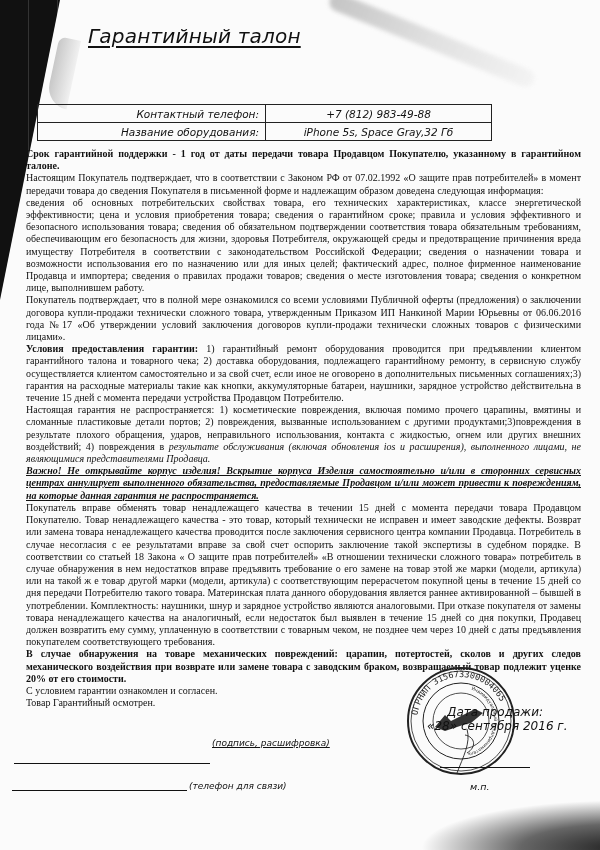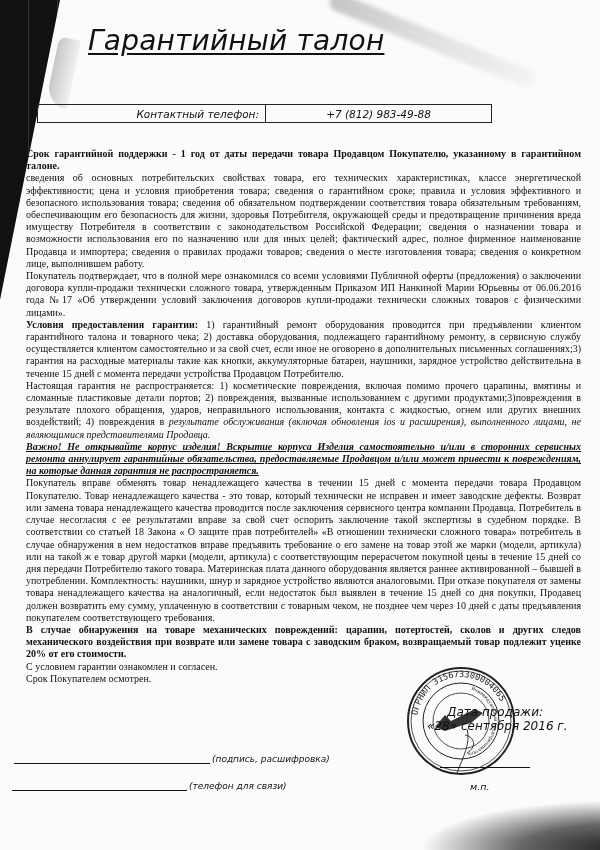--- a/index.html
+++ b/index.html
@@ -5,21 +5,21 @@
   html, body { margin:0; padding:0; }
   body { width:600px; height:850px; overflow:hidden; background:#1a1a1a; position:relative; font-family:"Liberation Serif", serif; }
   .bg-grid { position:absolute; left:0; top:0; width:120px; height:300px;
     background: repeating-linear-gradient(90deg, #111 0 28px, #333 28px 29px),
                 #111; }
   .paper { position:absolute; left:0; top:0; width:600px; height:850px; background:#fbfbfb;
     clip-path: polygon(60px 0, 600px 0, 600px 850px, 0 850px, 0 300px, 20px 200px); }
   .curl { position:absolute; left:52px; top:38px; width:22px; height:70px; background:linear-gradient(90deg,#bbb,#eee); border-radius:10px 0 0 30px; transform:rotate(12deg); opacity:.8; }
   .streak { position:absolute; left:330px; top:-10px; width:220px; height:18px; background:linear-gradient(90deg,#999,#ccc,#eee); transform:rotate(22deg); transform-origin:left; border-radius:10px; opacity:.55; filter:blur(2px); }
   .shadow-br { position:absolute; left:420px; top:800px; width:200px; height:60px; background:radial-gradient(ellipse at 100% 80%, #222 0%, #666 35%, rgba(255,255,255,0) 70%); }
-  .title { position:absolute; left:88px; top:24px; font-family:"DejaVu Sans", sans-serif; font-style:italic; font-size:28px; color:#111; text-decoration:underline; text-underline-offset:3px; letter-spacing:.2px; }
+  .title { position:absolute; left:88px; top:24px; font-family:"DejaVu Sans", sans-serif; font-style:italic; font-size:20px; color:#111; text-decoration:underline; text-underline-offset:3px; letter-spacing:.2px; }
   table.info { position:absolute; left:37px; top:104px; width:455px; border-collapse:collapse; font-family:"DejaVu Sans", sans-serif; font-style:italic; font-size:10.5px; color:#111; }
   table.info td { border:1px solid #222; height:17px; padding:0 6px; }
   table.info td.lab { text-align:right; width:215px; }
   table.info td.val { text-align:center; }
   .body { position:absolute; left:26px; top:148px; width:555px; font-size:10px; line-height:12.2px; color:#111; text-align:justify; }
   .body p { margin:0; text-indent:0; }
   .b { font-weight:bold; }
   .warn { font-weight:bold; font-style:italic; text-decoration:underline; }
   .small-it { font-style:italic; }
   .sig { position:absolute; font-family:"DejaVu Sans", sans-serif; font-style:italic; font-size:9px; color:#111; }
@@ -37,38 +37,43 @@
 <div class="shadow-br"></div>
 
 <div class="title">Гарантийный талон</div>
 
 <table class="info">
   <tbody>
       <tr>
     <td class="lab">Контактный телефон:</td>
     <td class="val">+7 (812) 983-49-88</td>
   </tr>
+  <tr>
+    <td class="lab">Название оборудования:</td>
+    <td class="val">iPhone 5s, Space Gray,32 Гб</td>
+  </tr>
 </tbody>
   </table>
 
 <div class="body">
   <p class="b">Срок гарантийной поддержки - 1 год от даты передачи товара Продавцом Покупателю, указанному в гарантийном талоне.</p>
+  <p>Настоящим Покупатель подтверждает, что в соответствии с Законом РФ от 07.02.1992 «О защите прав потребителей» в момент передачи товара до сведения Покупателя в письменной форме и надлежащим образом доведена следующая информация:</p>
   <p>сведения об основных потребительских свойствах товара, его технических характеристиках, классе энергетической эффективности; цена и условия приобретения товара; сведения о гарантийном сроке; правила и условия эффективного и безопасного использования товара; сведения об обязательном подтверждении соответствия товара обязательным требованиям, обеспечивающим его безопасность для жизни, здоровья Потребителя, окружающей среды и предотвращение причинения вреда имуществу Потребителя в соответствии с законодательством Российской Федерации; сведения о назначении товара и возможности использования его по назначению или для иных целей; фактический адрес, полное фирменное наименование Продавца и импортера; сведения о правилах продажи товаров; сведения о месте изготовления товара; сведения о конкретном лице, выполнившем работу.</p>
   <p>Покупатель подтверждает, что в полной мере ознакомился со всеми условиями Публичной оферты (предложения) о заключении договора купли-продажи технически сложного товара, утвержденным Приказом ИП Нанкиной Марии Юрьевны от 06.06.2016 года №17 «Об утверждении условий заключения договоров купли-продажи технически сложных товаров с физическими лицами».</p>
   <p><span class="b">Условия предоставления гарантии:</span><span> 1) гарантийный ремонт оборудования проводится при предъявлении клиентом гарантийного талона и товарного чека; 2) доставка оборудования, подлежащего гарантийному ремонту, в сервисную службу осуществляется клиентом самостоятельно и за свой счет, если иное не оговорено в дополнительных письменных соглашениях;3) гарантия на расходные материалы такие как кнопки, аккумуляторные батареи, наушники, зарядное устройство  действительна в течение 15 дней с момента передачи устройства Продавцом Потребителю.</span></p>
   <p><span>Настоящая гарантия не распространяется: 1) косметические повреждения, включая помимо прочего царапины, вмятины и сломанные пластиковые детали портов; 2) повреждения, вызванные использованием с другими продуктами;3)повреждения в результате плохого обращения, ударов, неправильного использования, контакта с жидкостью, огнем или других внешних воздействий; 4) повреждения в </span><span class="small-it">результате обслуживания (включая обновления ios и расширения), выполненного лицами, не являющимися представителями Продавца.</span></p>
-  <p class="warn">Важно! Не открывайте корпус изделия! Вскрытие корпуса Изделия самостоятельно и/или в сторонних сервисных ремонта аннулирует гарантийные обязательства, предоставляемые Продавцом и/или может привести к повреждениям, на которые данная гарантия не распространяется.</p>
+  <p class="warn">Важно! Не открывайте корпус изделия! Вскрытие корпуса Изделия самостоятельно и/или в сторонних сервисных центрах аннулирует выполненного обязательства, предоставляемые Продавцом и/или может привести к повреждениям, на которые данная гарантия не распространяется.</p>
   <p>Покупатель вправе обменять товар ненадлежащего качества в течении 15 дней с момента передачи товара Продавцом Покупателю. Товар ненадлежащего качества - это товар, который технически не исправен и имеет заводские дефекты. Возврат или замена товара ненадлежащего качества проводится после заключения сервисного центра компании Продавца. Потребитель в случае несогласия с ее результатами вправе за свой счет оспорить заключение такой экспертизы в судебном порядке. В соответствии со статьей 18 Закона « О защите прав потребителей» «В отношении технически сложного товара» потребитель в случае обнаружения в нем недостатков вправе предъявить требование о его замене на товар этой же марки (модели, артикула) или на такой ж е товар другой марки (модели, артикула) с соответствующим перерасчетом покупной цены в течение 15 дней со дня передачи Потребителю такого товара. Материнская плата данного оборудования является раннее активированной – бывшей в употреблении. Комплектность: наушники, шнур и зарядное устройство являются аналоговыми. При отказе покупателя от замены товара ненадлежащего качества на аналогичный, если недостаток был выявлен в течение 15 дней со дня покупки, Продавец должен возвратить ему сумму, уплаченную в соответствии с товарным чеком, не позднее чем через 10 дней с даты предъявления покупателем соответствующего требования.</p>
   <p class="b">В случае обнаружения на товаре механических повреждений: царапин, потертостей, сколов и других следов механического воздействия при возврате или замене товара с заводским браком, возвращаемый товар подлежит уценке 20% от его стоимости.</p>
   <p>С условием гарантии ознакомлен и согласен.</p>
-  <p>Срок Покупателем осмотрен.</p>
+  <p>Товар Гарантийный осмотрен.</p>
 </div>
 
 <div class="line" style="left:14px; top:763px; width:196px;"></div>
-<div class="sig" style="left:212px; top:754px;">(подпись, расшифровка)</div>
+<div class="sig" style="left:212px; top:738px;text-decoration:underline;">(подпись, расшифровка)</div>
 <div class="line" style="left:12px; top:790px; width:175px;"></div>
 <div class="sig" style="left:189px; top:781px;">(телефон для связи)</div>
 
 <svg class="stamp" viewBox="0 0 112 112">
   <defs>
     <path id="outerArc" d="M56,56 m-44,0 a44,44 0 1,1 88,0 a44,44 0 1,1 -88,0"></path>
     <path id="innerArc" d="M56,56 m-33,0 a33,33 0 1,1 66,0 a33,33 0 1,1 -66,0"></path>
   </defs>
   <circle cx="56" cy="56" r="53" fill="none" stroke="#222" stroke-width="2"></circle>
   <circle cx="56" cy="56" r="50" fill="none" stroke="#222" stroke-width="0.8"></circle>

